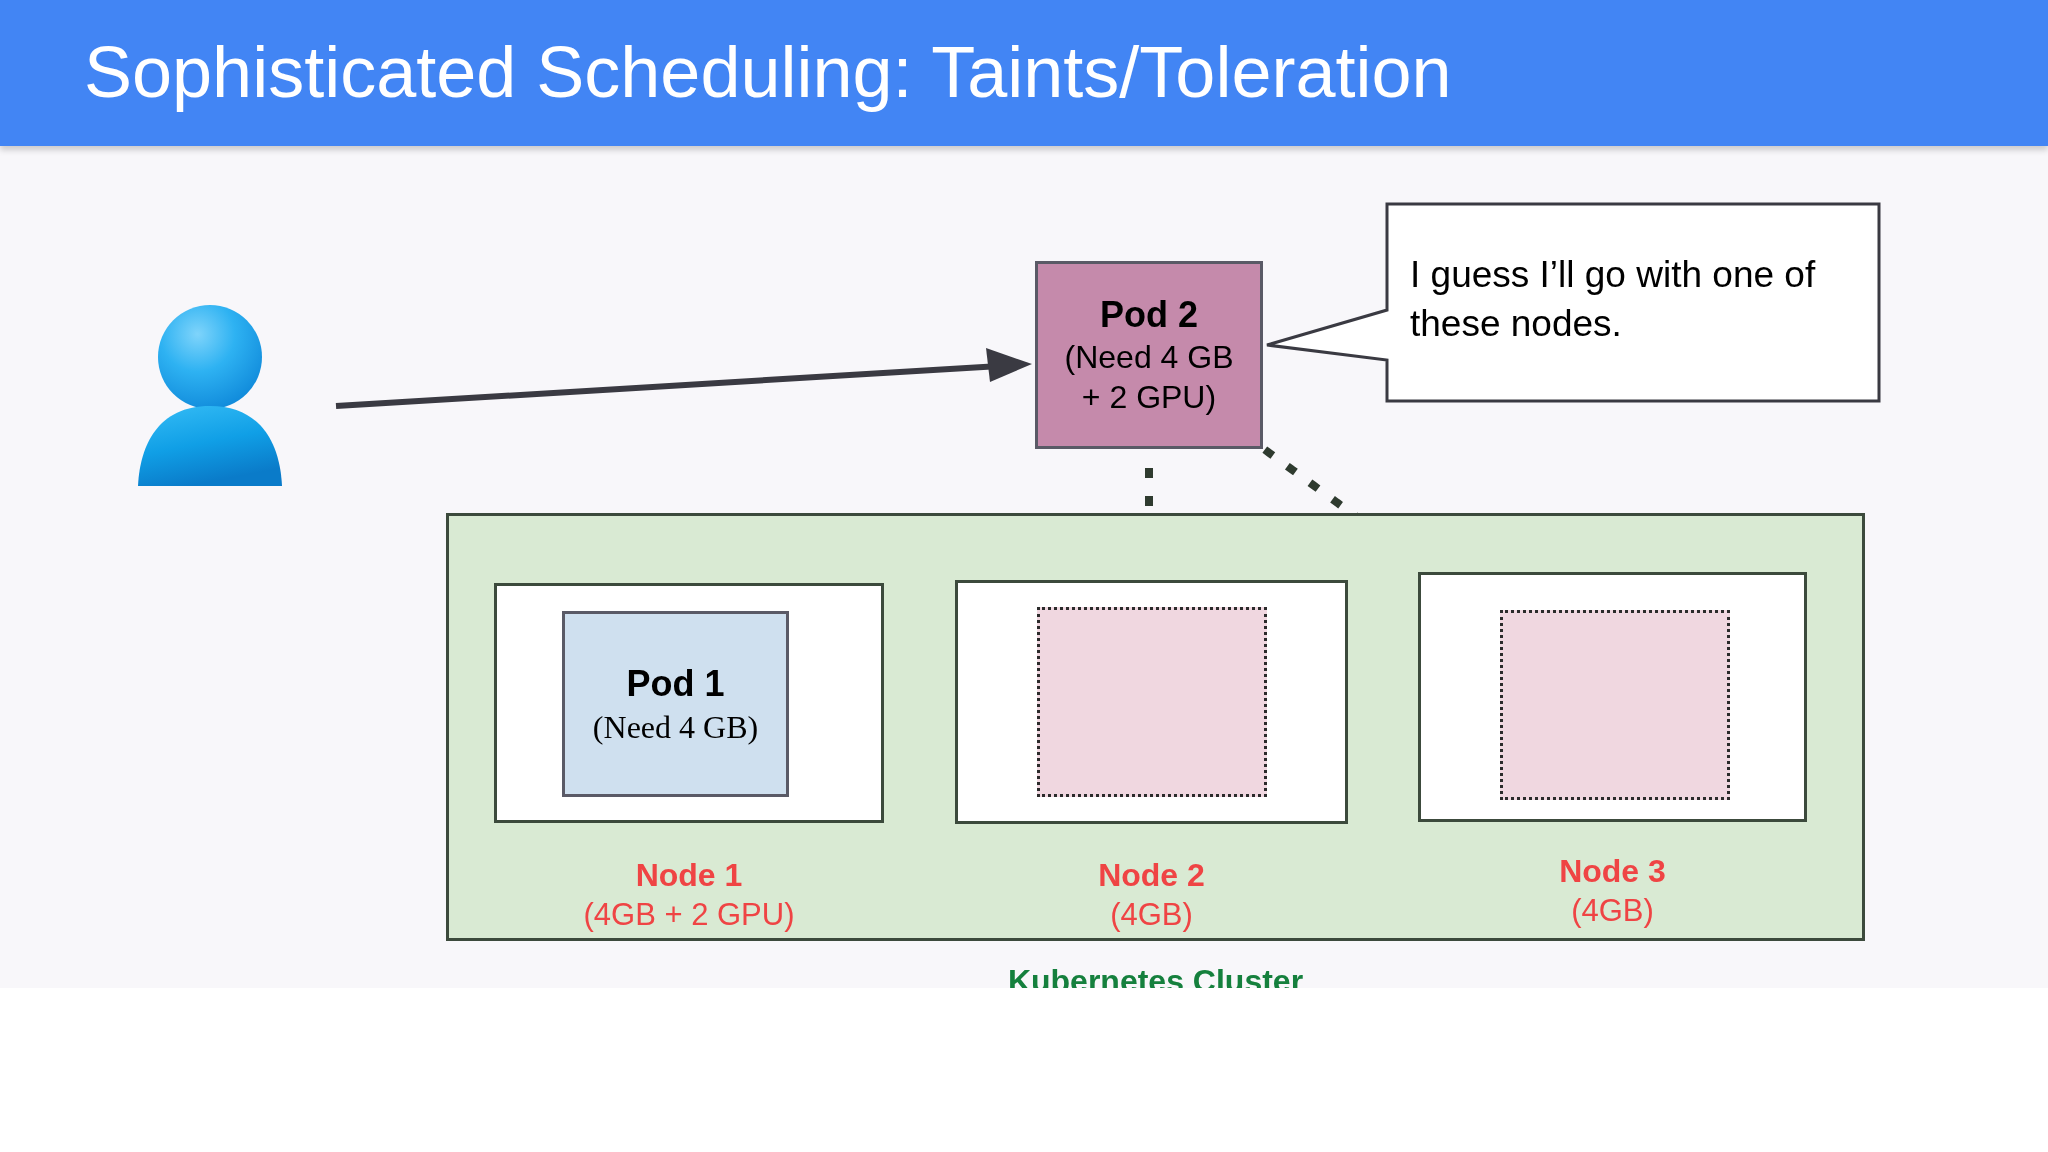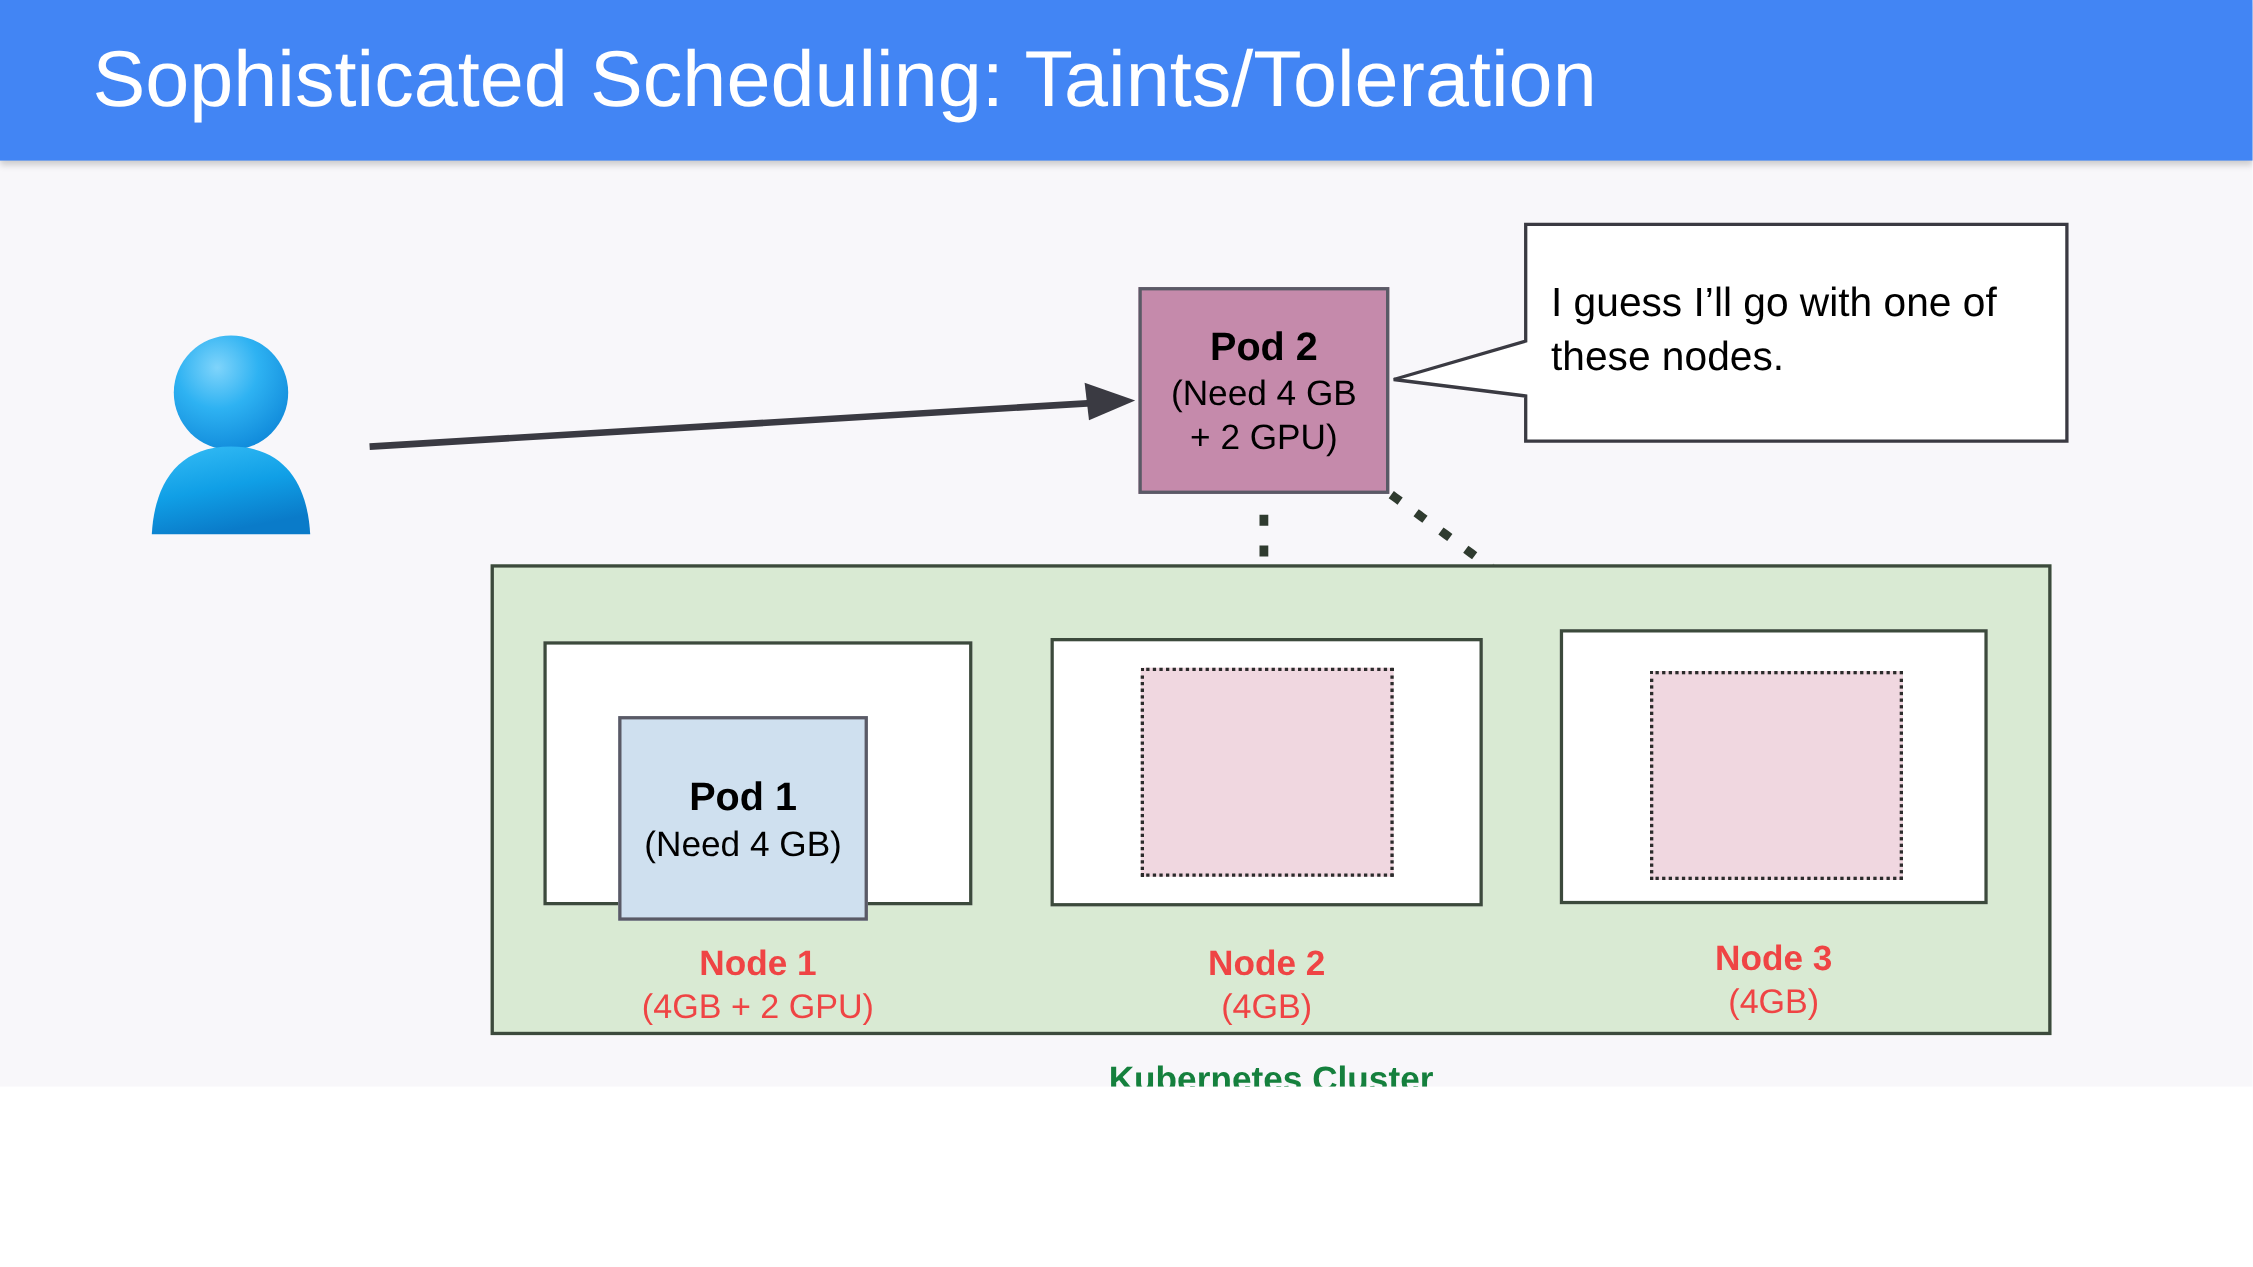--- a/index.html
+++ b/index.html
@@ -167,32 +167,32 @@
     width: 227px;
     height: 186px;
     background: #cfe0ef;
     border: 3px solid #5a5a66;
     box-sizing: border-box;
     display: flex;
     flex-direction: column;
     align-items: center;
     justify-content: center;
     text-align: center;
-    margin-top: 40px;
   }
   #pod1-box .pod-title {
     font-size: 36px;
     font-weight: bold;
     color: #000;
     line-height: 46px;
   }
   #pod1-box .pod-sub {
     font-size: 32px;
     color: #000;
     line-height: 40px;
+    font-family: Liberation Serif, serif;
   }
 
   
   .pod-placeholder {
     position: absolute;
     background: #f0d7e0;
     border: 3px dotted #2b2b2b;
     box-sizing: border-box;
   }
   #pod-slot-node2 { left: 1037px; top: 607px; width: 230px; height: 190px; }

